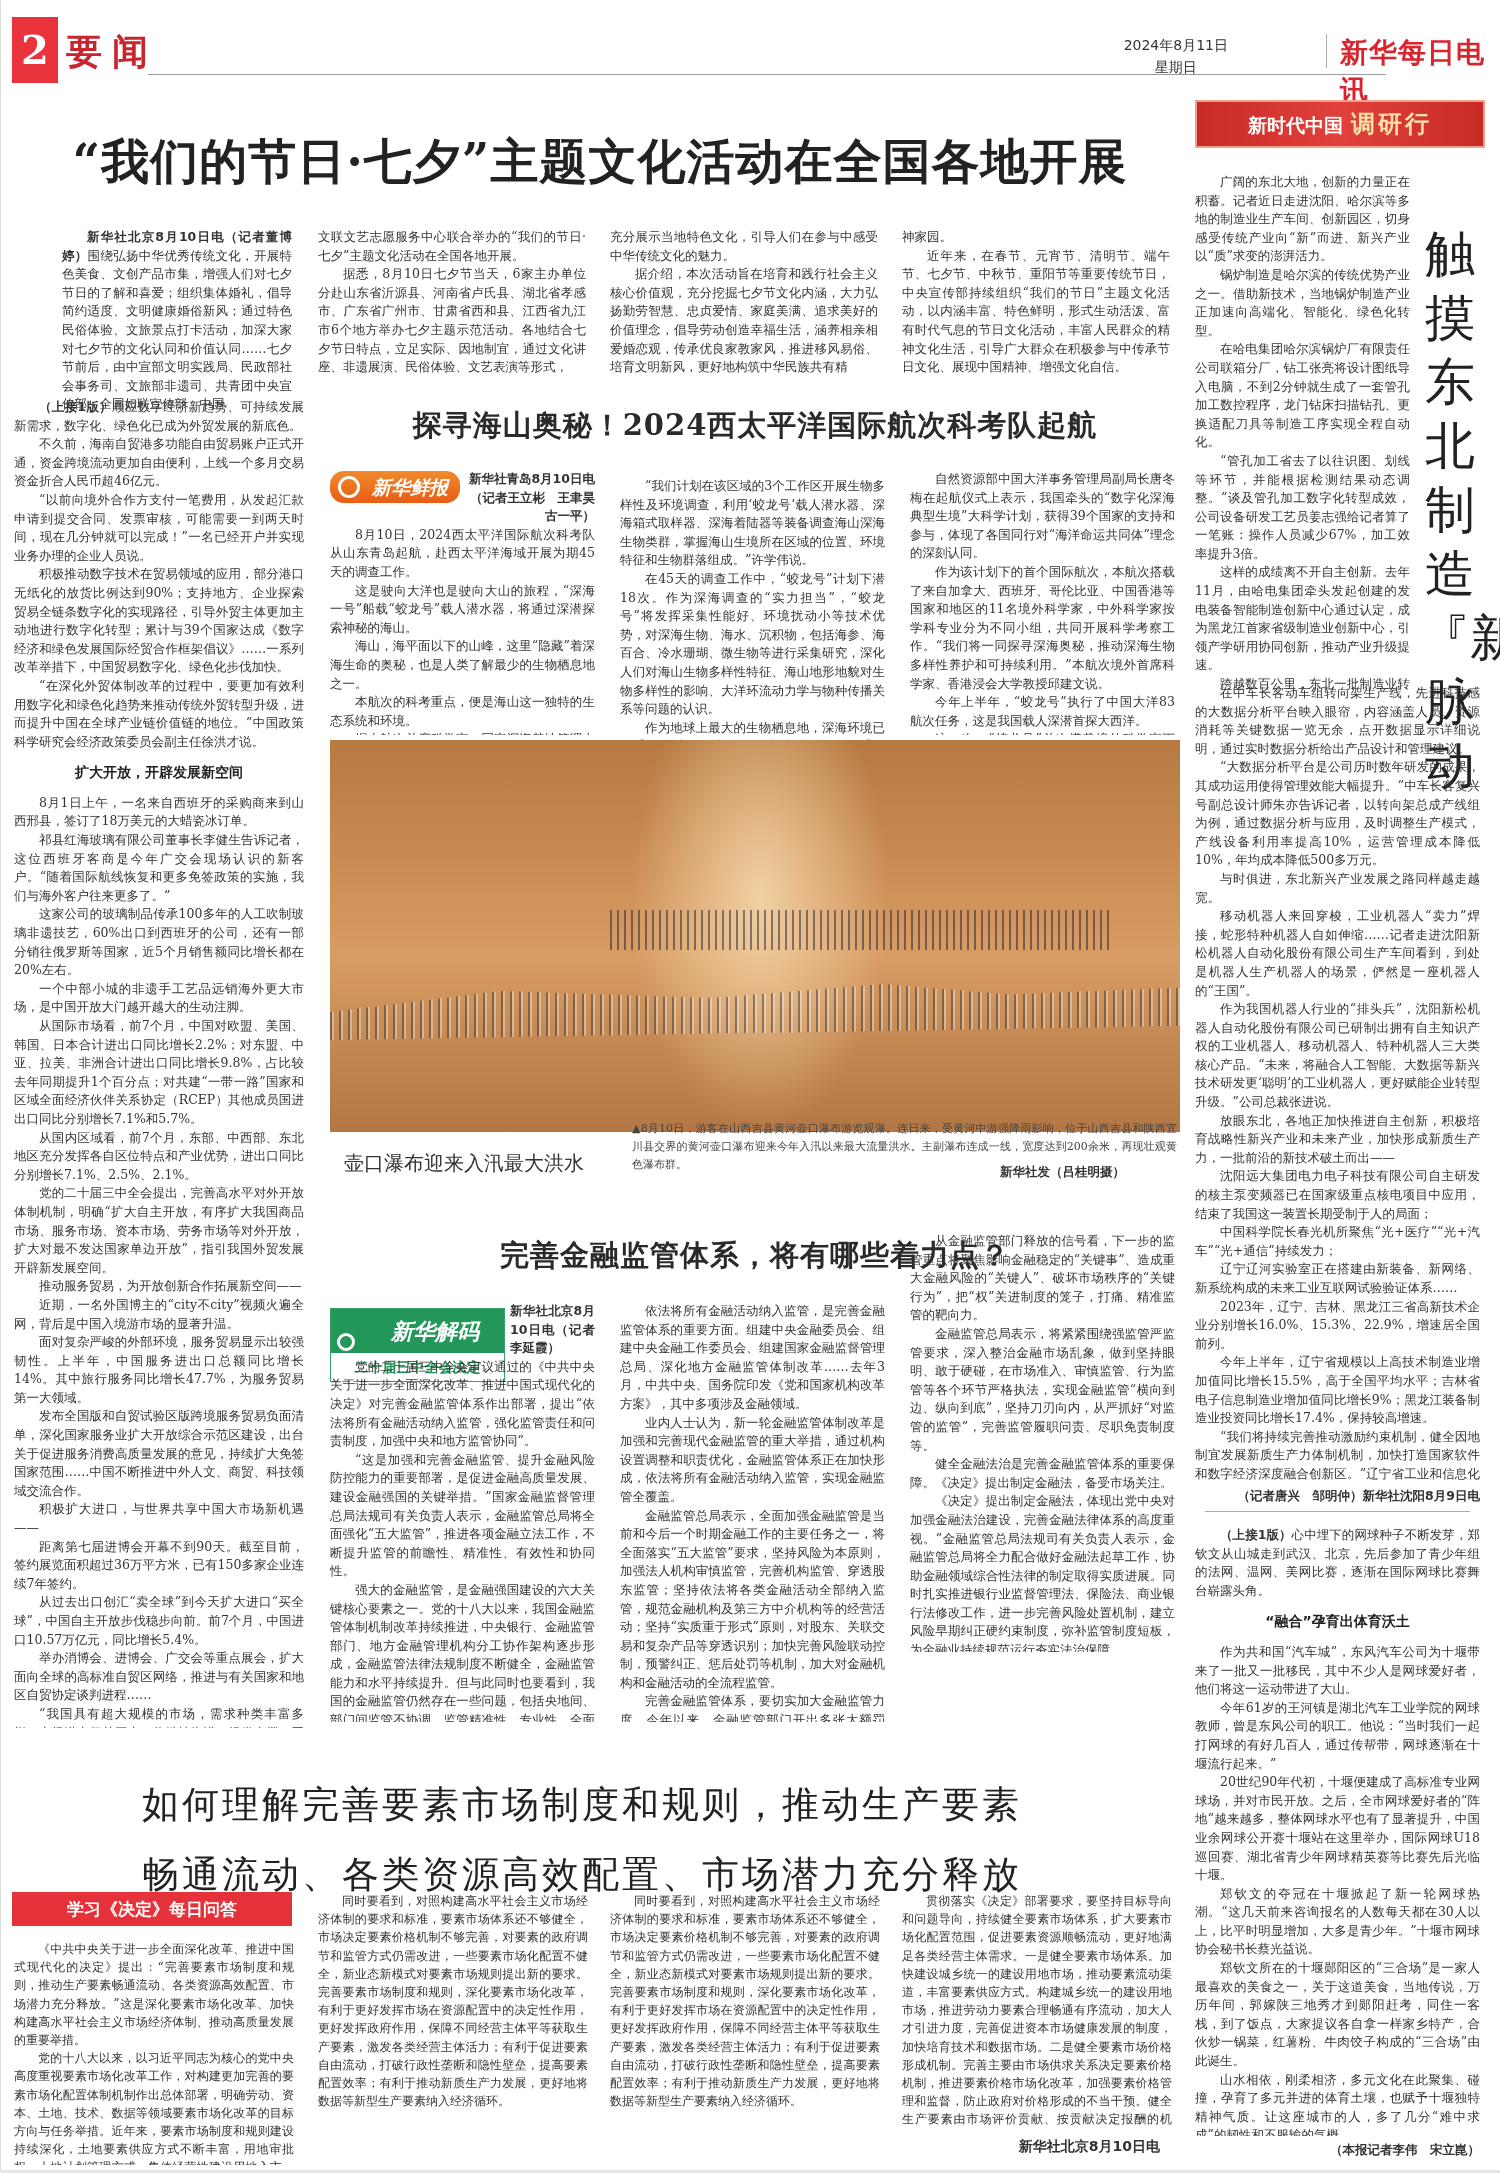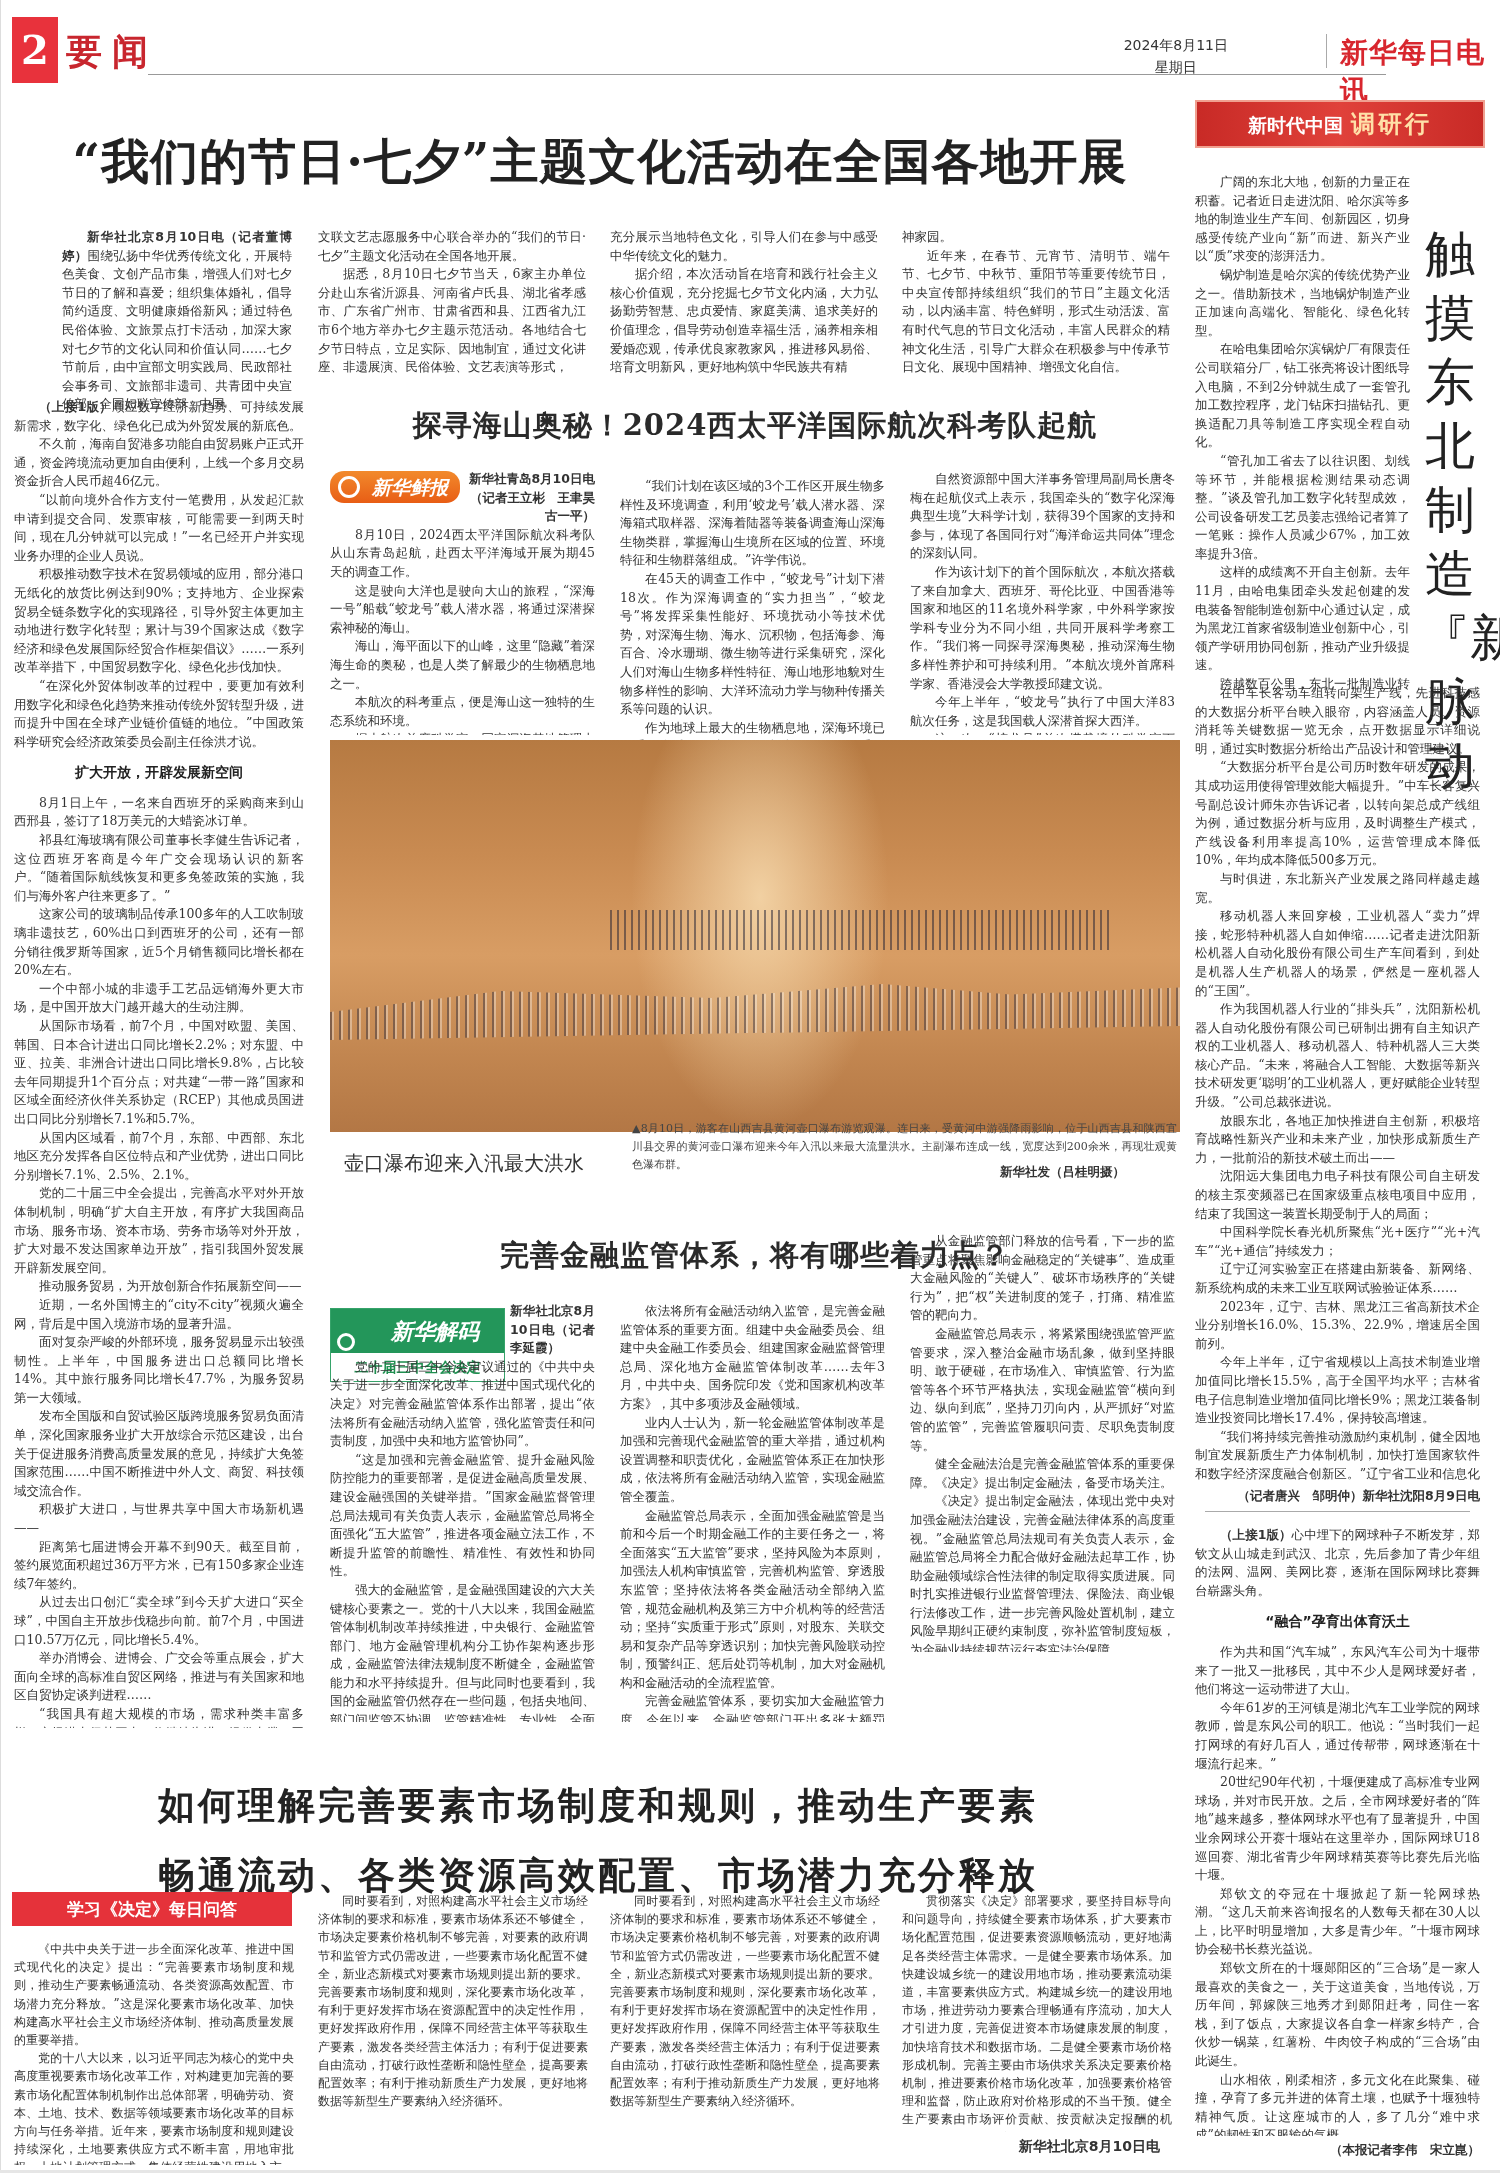--- a/index.html
+++ b/index.html
@@ -50,21 +50,21 @@
   .photo-credit { left: 1000px; top: 1164px; font-family: "DejaVu Sans", sans-serif; font-weight: bold; font-size: 12.5px; color: #333; }
 
   .tag-green { left: 330px; top: 1308px; width: 175px; height: 74px; border: 1px solid #36a36a; box-sizing: border-box; }
   .tag-green .top { height: 44px; background: #23965a; color: #fff; font-size: 22px; font-weight: bold; font-style: italic;
                     line-height: 44px; padding-left: 60px; position: relative; }
   .tag-green .top .bino { position: absolute; left: 6px; top: 12px; width: 30px; height: 18px; }
   .tag-green .top .bino span { display: inline-block; width: 12px; height: 12px; border: 3px solid #fff; border-radius: 50%; margin-right: 1px; }
   .tag-green .bottom { height: 28px; text-align: center; color: #1f8f50; font-family: "DejaVu Sans", sans-serif;
                        font-weight: bold; font-size: 14px; line-height: 28px; }
 
-  .big-q { left: 78px; top: 1770px; width: 1040px; text-align: center; font-size: 37px; font-weight: bold;
+  .big-q { left: 62px; top: 1770px; width: 1040px; text-align: center; font-size: 37px; font-weight: normal;
            color: #222; line-height: 70px; letter-spacing: 3px; }
   .tag-red { left: 12px; top: 1892px; width: 280px; height: 34px; background: #e5323a; color: #fff;
              font-family: "DejaVu Sans", sans-serif; font-weight: bold; font-size: 17px; text-align: center; line-height: 34px; }
   .kai { font-family: "DejaVu Serif", serif; font-size: 12px; line-height: 18.2px; color: #333; }
 
   
   .side-banner { left: 1195px; top: 100px; width: 290px; height: 48px; background: linear-gradient(90deg,#c82a26,#e0413a,#c82a26);
                  border: 2px solid #f0a090; box-sizing: border-box; color: #fff; font-weight: bold; font-size: 19px; line-height: 44px; text-align: center; }
   .side-banner b { color: #ffe0a8; font-size: 24px; margin-left: 8px; letter-spacing: 3px; }
   .side-title { left: 1420px; top: 222px; width: 60px; font-size: 50px; line-height: 64px; color: #222; text-align: center; writing-mode: horizontal-tb; }

